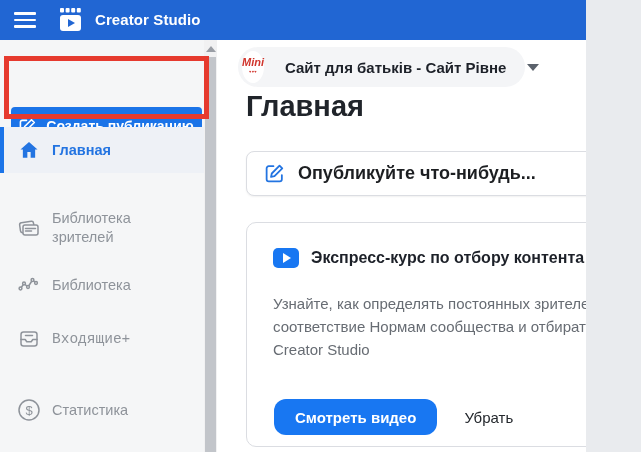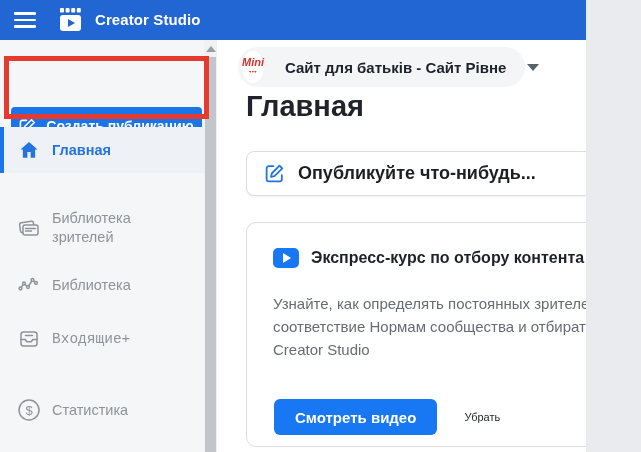--- a/index.html
+++ b/index.html
@@ -55,22 +55,22 @@
   .card-title-row{display:flex;align-items:center;gap:12px;}
   .play-badge{width:26px;height:20px;background:#1877f2;border-radius:5px;display:flex;
     align-items:center;justify-content:center;flex:0 0 26px;}
   .play-tri{width:0;height:0;border-left:8px solid #fff;border-top:5px solid transparent;
     border-bottom:5px solid transparent;margin-left:2px;}
   .card-title{font-size:16px;font-weight:bold;color:#1d2129;white-space:nowrap;}
   .card-desc{margin-top:24px;font-size:15px;color:#676c73;line-height:23px;}
   .card-desc div{white-space:nowrap;}
   .card-buttons{position:absolute;left:27px;top:176px;display:flex;align-items:center;gap:27px;}
   .btn-primary{height:36px;padding:0 21px;background:#1877f2;color:#fff;font-weight:bold;font-size:15px;
-    border:none;border-radius:6px;cursor:pointer;font-family:"Liberation Sans",sans-serif;}
-  .btn-plain{background:none;border:none;font-size:11px;color:#24282d;cursor:pointer;
+    border:none;border-radius:12px;cursor:pointer;font-family:"Liberation Sans",sans-serif;}
+  .btn-plain{background:none;border:none;font-size:15px;color:#24282d;cursor:pointer;
     font-family:"Liberation Sans",sans-serif;padding:0;}
 </style>
 </head>
 <body>
 
 <div id="app">
 
   <div class="top-bar">
     <div class="hamburger">
       <div class="bar"></div>

